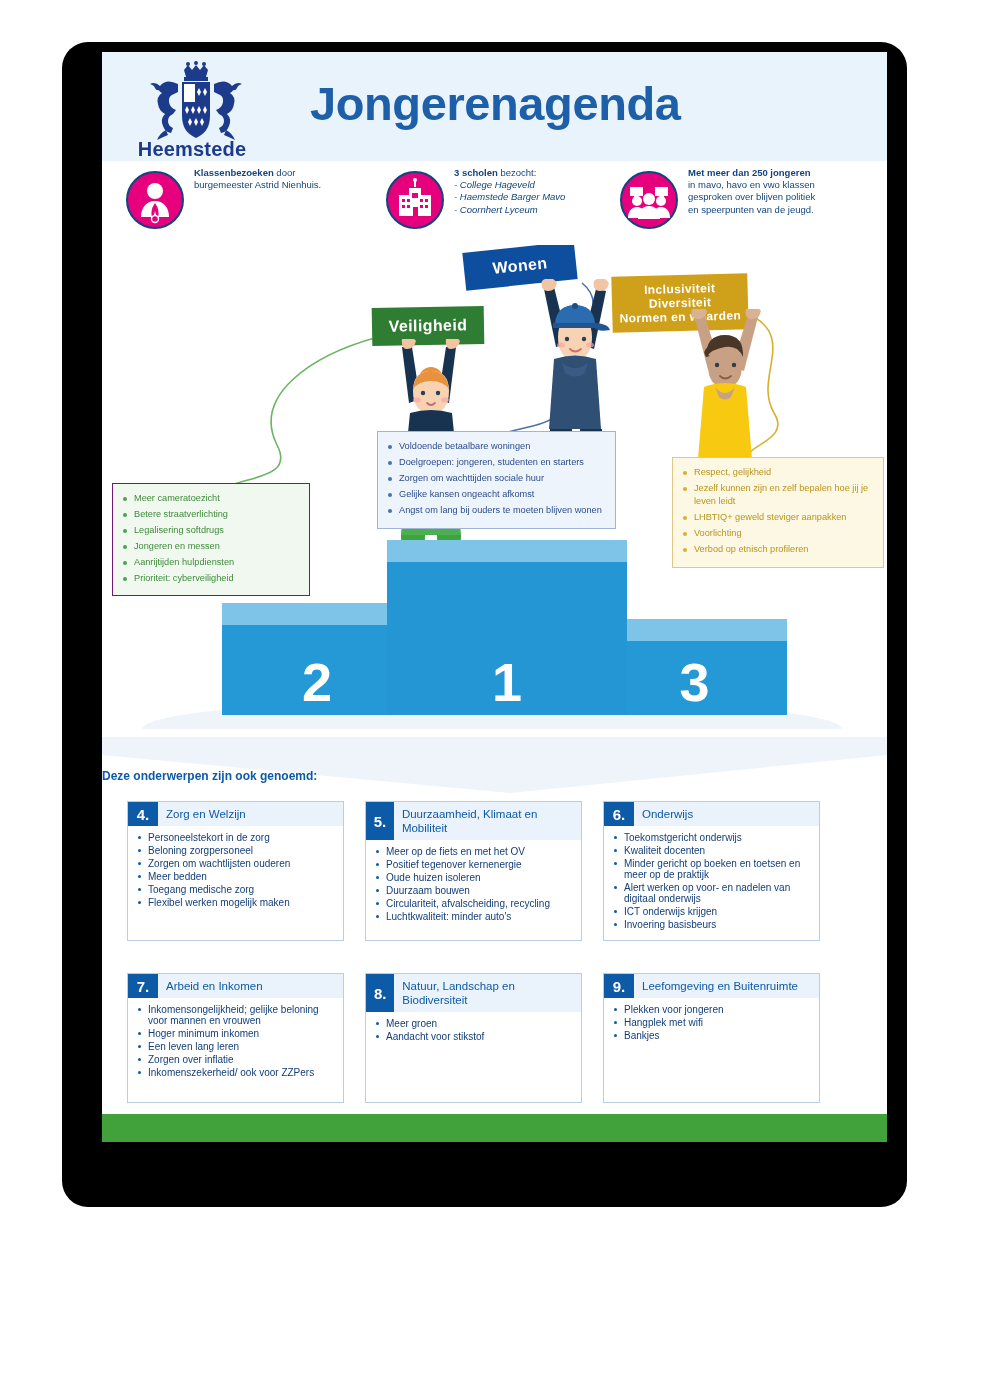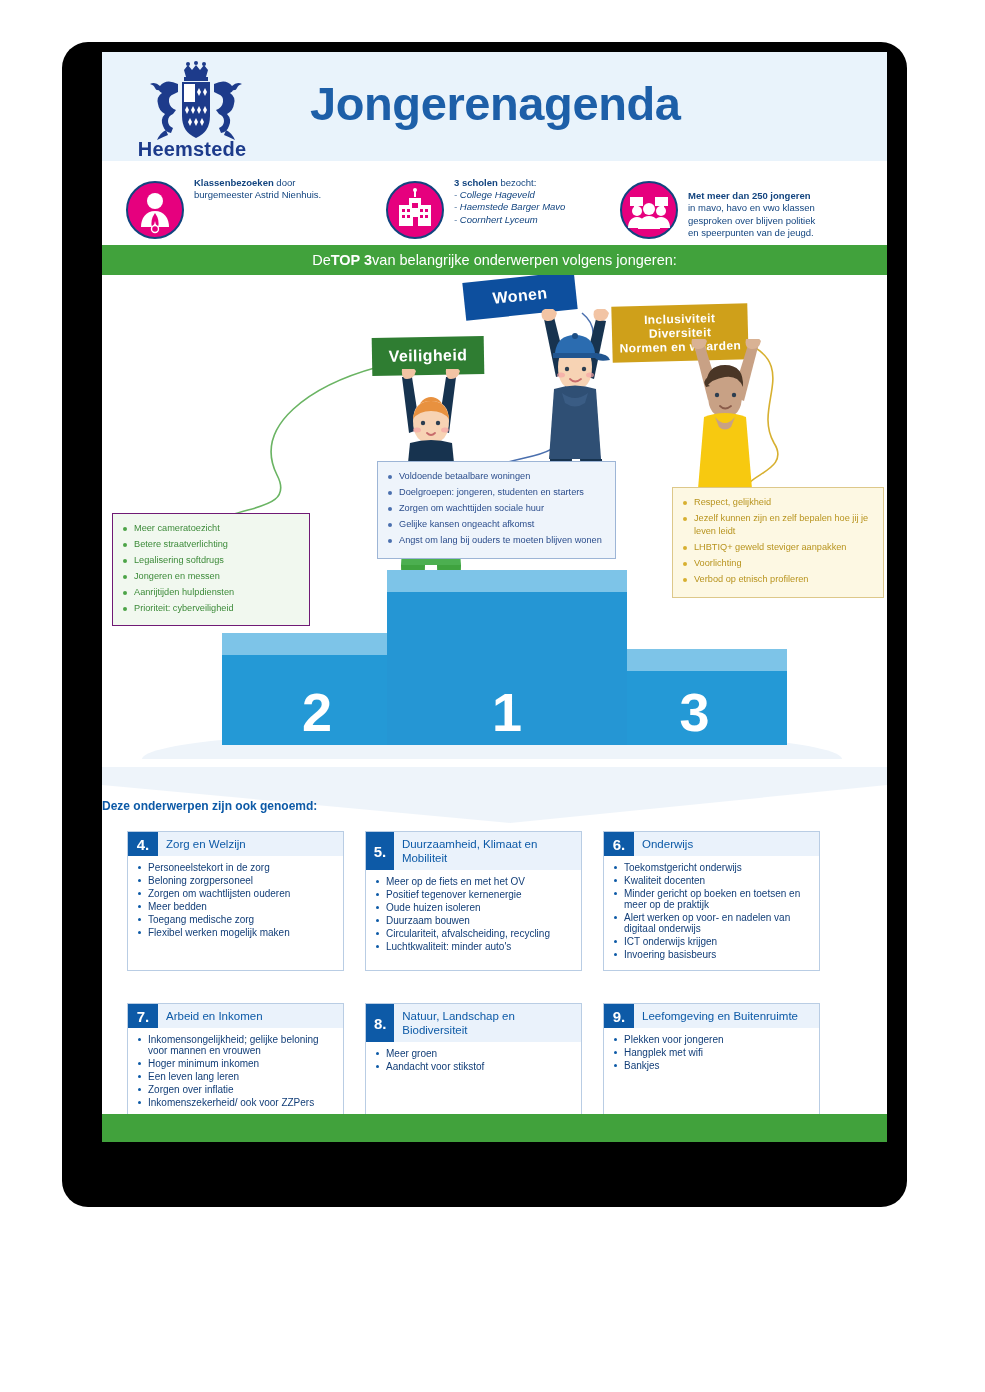--- a/index.html
+++ b/index.html
@@ -14,21 +14,21 @@
   
   .header{position:relative;height:109px;background:#e9f3fb;}
   .crest{position:absolute;left:24px;top:8px;width:132px;height:96px;}
   .crest-name{position:absolute;left:24px;top:86px;width:132px;text-align:center;
      color:#1d3b8b;font-size:20px;font-weight:700;letter-spacing:.2px;}
   .main-title{position:absolute;left:208px;top:24px;color:#1d5fa8;
      font-size:47px;font-weight:700;letter-spacing:-.4px;}
 
   
   .badges{position:relative;height:84px;background:#ffffff;}
-  .badge{position:absolute;top:16px;display:flex;align-items:flex-start;}
+  .badge{position:absolute;top:6px;display:flex;align-items:flex-start;}
   .badge .circ{width:54px;height:54px;border-radius:50%;background:#e6007e;
      border:2px solid #12447f;flex:0 0 auto;position:relative;margin-top:4px;}
   .badge .txt{margin-left:10px;font-size:9.5px;line-height:12.2px;color:#12447f;}
   .badge .txt b{font-weight:700;}
   .badge .txt i{font-style:italic;}
 
   
   .green-bar{background:#41a23c;height:30px;display:flex;align-items:center;
      justify-content:center;color:#ffffff;font-size:14.5px;}
   .green-bar b{font-weight:700;}
@@ -190,21 +190,21 @@
         </svg>
       </div>
       <div class="txt">
         <div><b>3 scholen</b><span> bezocht:</span></div>
         <div><i>- College Hageveld</i></div>
         <div><i>- Haemstede Barger Mavo</i></div>
         <div><i>- Coornhert Lyceum</i></div>
       </div>
     </div>
 
-    <div class="badge" style="left:518px;width:250px;align-items:flex-end;">
+    <div class="badge" style="left:518px;width:250px;">
       <div class="circ">
         <svg viewBox="0 0 54 54" width="54" height="54" style="position:absolute;left:0;top:0;">
           <g fill="#fff">
             <path d="M8 14 h13 v9 h-5 l-4 5 v-5 h-4 z"></path>
             <path d="M33 14 h13 v9 h-4 v5 l-4 -5 h-5 z"></path>
             <circle cx="15" cy="28" r="5"></circle>
               <path d="M15 34 c-6 0 -9 5 -9 11 h18 c0 -6 -3 -11 -9 -11 z"></path>
             <circle cx="39" cy="28" r="5"></circle>
               <path d="M39 34 c-6 0 -9 5 -9 11 h18 c0 -6 -3 -11 -9 -11 z"></path>
             <circle cx="27" cy="26" r="6"></circle>
@@ -214,25 +214,20 @@
       </div>
       <div class="txt">
         <div><b>Met meer dan 250 jongeren</b></div>
         <div>in mavo, havo en vwo klassen</div>
         <div>gesproken over blijven politiek</div>
         <div>en speerpunten van de jeugd.</div>
       </div>
     </div>
   </div>
 
-  <div class="green-bar">
-    <span>De </span>
-      <b>TOP 3</b>
-      <span> van belangrijke onderwerpen volgens jongeren:</span>
-  </div>
 
   <div class="stage">
     <div class="stage-shadow"></div>
 
     <svg style="position:absolute;left:0;top:0;width:785px;height:492px;">
       <path d="M276 92 C 210 110, 150 150, 175 200 C 195 238, 130 230, 118 248" fill="none" stroke="#6ab463" stroke-width="1.6"></path>
       <path d="M480 38 C 520 70, 440 110, 455 155 C 465 182, 420 180, 398 190" fill="none" stroke="#4a6fae" stroke-width="1.6"></path>
       <path d="M640 66 C 700 90, 650 130, 672 168 C 690 196, 640 200, 645 216" fill="none" stroke="#d7b030" stroke-width="1.6"></path>
     </svg>
 

